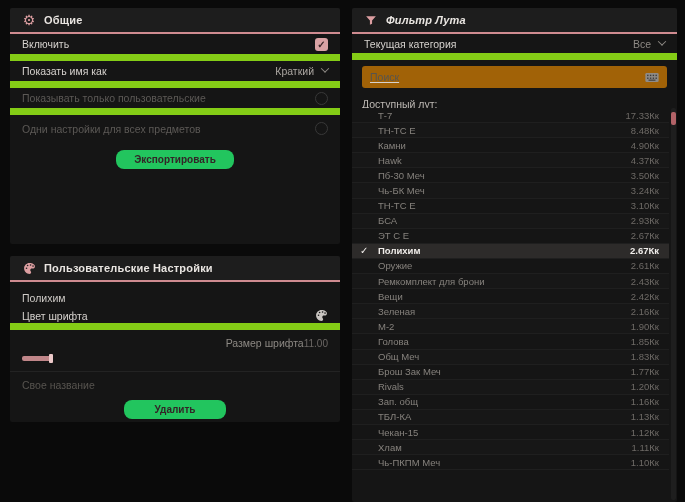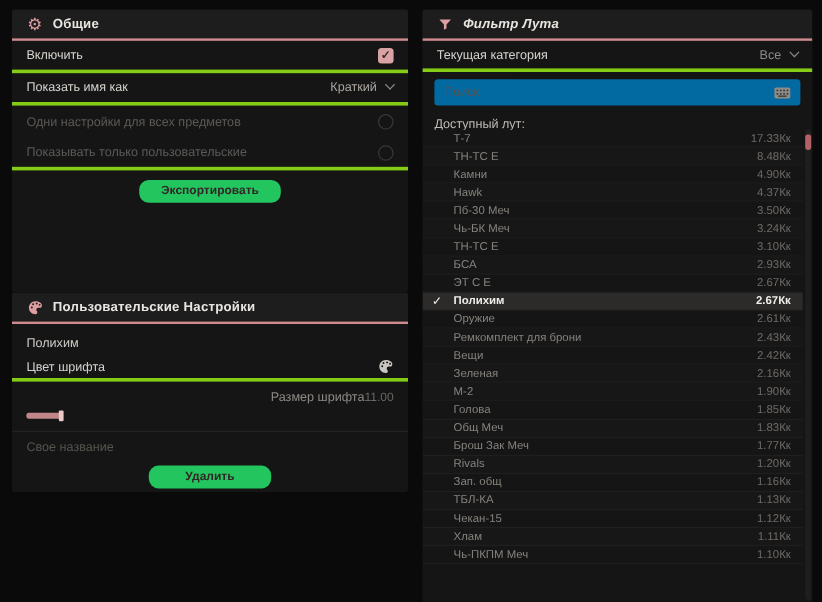--- a/index.html
+++ b/index.html
@@ -27,21 +27,21 @@
     border-bottom:2px solid #cf8b90;
   }
   .panel-title { font-size:11px; font-weight:bold; color:#e9e5e1; letter-spacing:.2px; }
   .panel-title.italic { font-style:italic; }
   .hdr-icon { width:14px; height:14px; display:flex; align-items:center; justify-content:center; }
   .gear-glyph { color:#dc9ea1; font-size:14px; line-height:14px; }
 
   .row {
     display:flex; align-items:center; justify-content:space-between;
     padding:0 12px; height:26px;
-    border-bottom:3px solid #84cc16;
+    border-bottom:7px solid #84cc16;
   }
   .row.noline { border-bottom:none; }
   .row-label { font-size:10.5px; color:#d6d2ce; }
   .row-label.dim { color:#5c5956; }
 
   .checkbox {
     width:13px; height:13px; border-radius:3px;
     background:#d9a2a4; display:flex; align-items:center; justify-content:center;
     color:#3c2629; font-size:10px; font-weight:bold;
   }
@@ -70,22 +70,22 @@
   .slider-track { position:relative; width:30px; height:5px; background:#c08689; border-radius:2px; margin-top:4px; }
   .slider-handle { position:absolute; right:-1px; top:-2px; width:4px; height:9px; background:#ecc9c9; border-radius:1px; }
 
   .text-input {
     background:transparent; border:none; outline:none; width:100%;
     font-family:"Liberation Sans", sans-serif; font-size:10.5px; color:#d6d2ce;
   }
   .text-input::placeholder { color:#57544f; }
 
   .search-wrap {
-    margin:6px 10px; height:22px; background:#0369a1; border-radius:3px;
-    display:flex; align-items:center; padding:0 8px; gap:20px;
+    margin:6px 10px; height:22px; background:#a16207; border-radius:3px;
+    display:flex; align-items:center; padding:0 8px; gap:20px;text-decoration:underline;
   }
   .kb-icon { margin-left:auto; flex:0 0 auto; }
 
   .loot-list { position:absolute; left:0; right:8px; top:100px; bottom:0; overflow:hidden; }
   .loot-row {
     position:relative; display:flex; align-items:center; justify-content:space-between;
     height:15.1px; padding:0 10px 0 26px; border-bottom:1px solid #1f1f1f;
     background:#151515; cursor:pointer;
   }
   .loot-row.alt { background:#171717; }
@@ -120,36 +120,36 @@
   </div>
 
   <div class="row" style="height:27px;">
     <span class="row-label">Показать имя как</span>
     <span class="dropdown">
       <span class="dropdown-value">Краткий</span>
       <span class="chev"></span>
     </span>
   </div>
 
+  <div class="row" style="height:27px;">
+    <span class="row-label dim">Показывать только пользовательские</span>
+    <span class="checkbox off"></span>
+  </div>
+
   <div class="row noline" style="height:27px;">
     <span class="row-label dim">Одни настройки для всех предметов</span>
     <span class="checkbox off"></span>
   </div>
 
-  <div class="row" style="height:27px;">
-    <span class="row-label dim">Показывать только пользовательские</span>
-    <span class="checkbox off"></span>
-  </div>
-
   <div class="btn-row">
     <button class="btn">Экспортировать</button>
   </div>
 </div>
 
-<div class="panel" style="left:10px; top:244px; width:330px; height:166px;">
+<div class="panel" style="left:10px; top:256px; width:330px; height:166px;">
   <div class="panel-header">
     <span class="hdr-icon">
       <svg width="13" height="13" viewBox="0 0 24 24">
           <path fill="#dc9ea1" d="M12 2C6.5 2 2 6.5 2 12s4.5 10 10 10c1.7 0 3-1.3 3-3 0-.8-.3-1.5-.8-2-.5-.6-.8-1.3-.8-2 0-1.7 1.3-3 3-3h2.6c2.2 0 3-1.8 3-4 0-3.3-4.5-6-10-6zM6.5 13a1.5 1.5 0 110-3 1.5 1.5 0 010 3zm2-5a1.5 1.5 0 110-3 1.5 1.5 0 010 3zm5.5-1a1.5 1.5 0 110-3 1.5 1.5 0 010 3zm4.5 2a1.5 1.5 0 110-3 1.5 1.5 0 010 3z"></path>
         </svg>
     </span>
     <span class="panel-title">Пользовательские Настройки</span>
   </div>
 
   <div class="section-label">Полихим</div>

